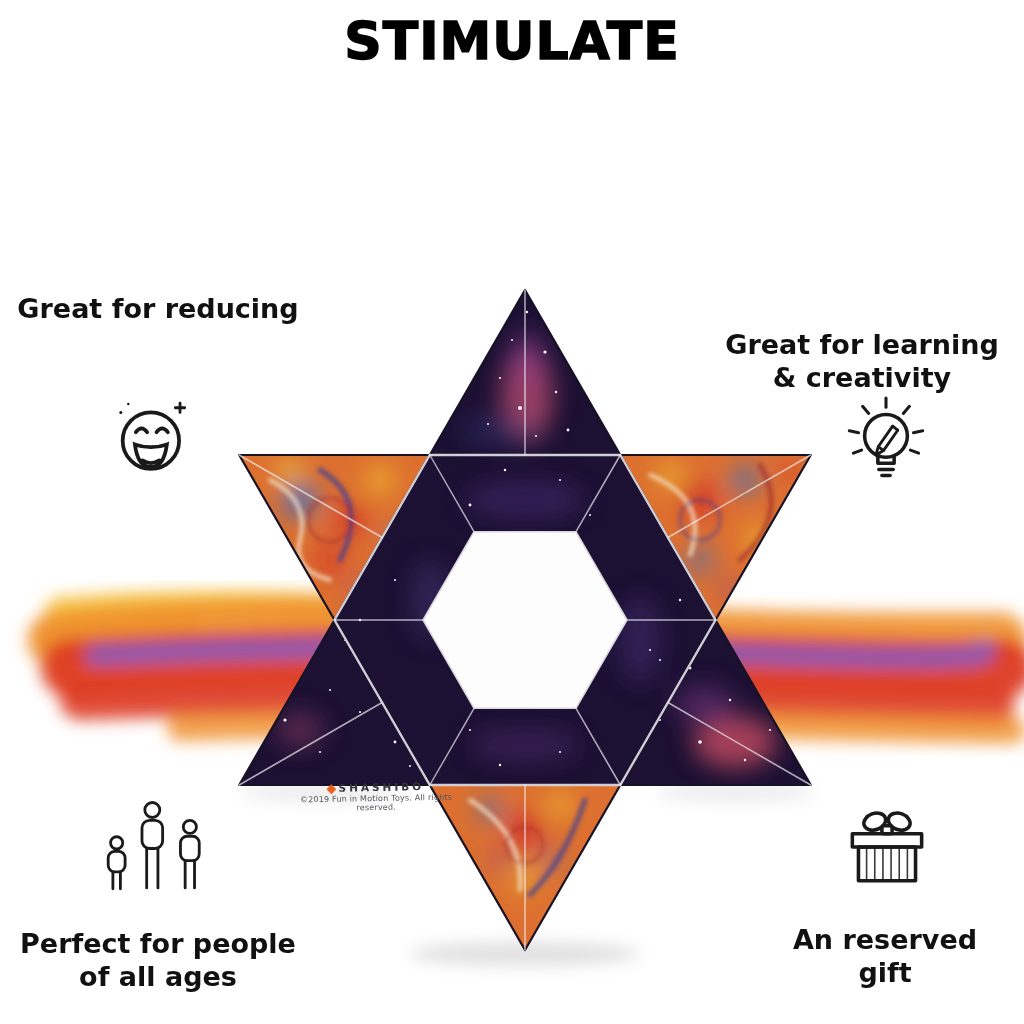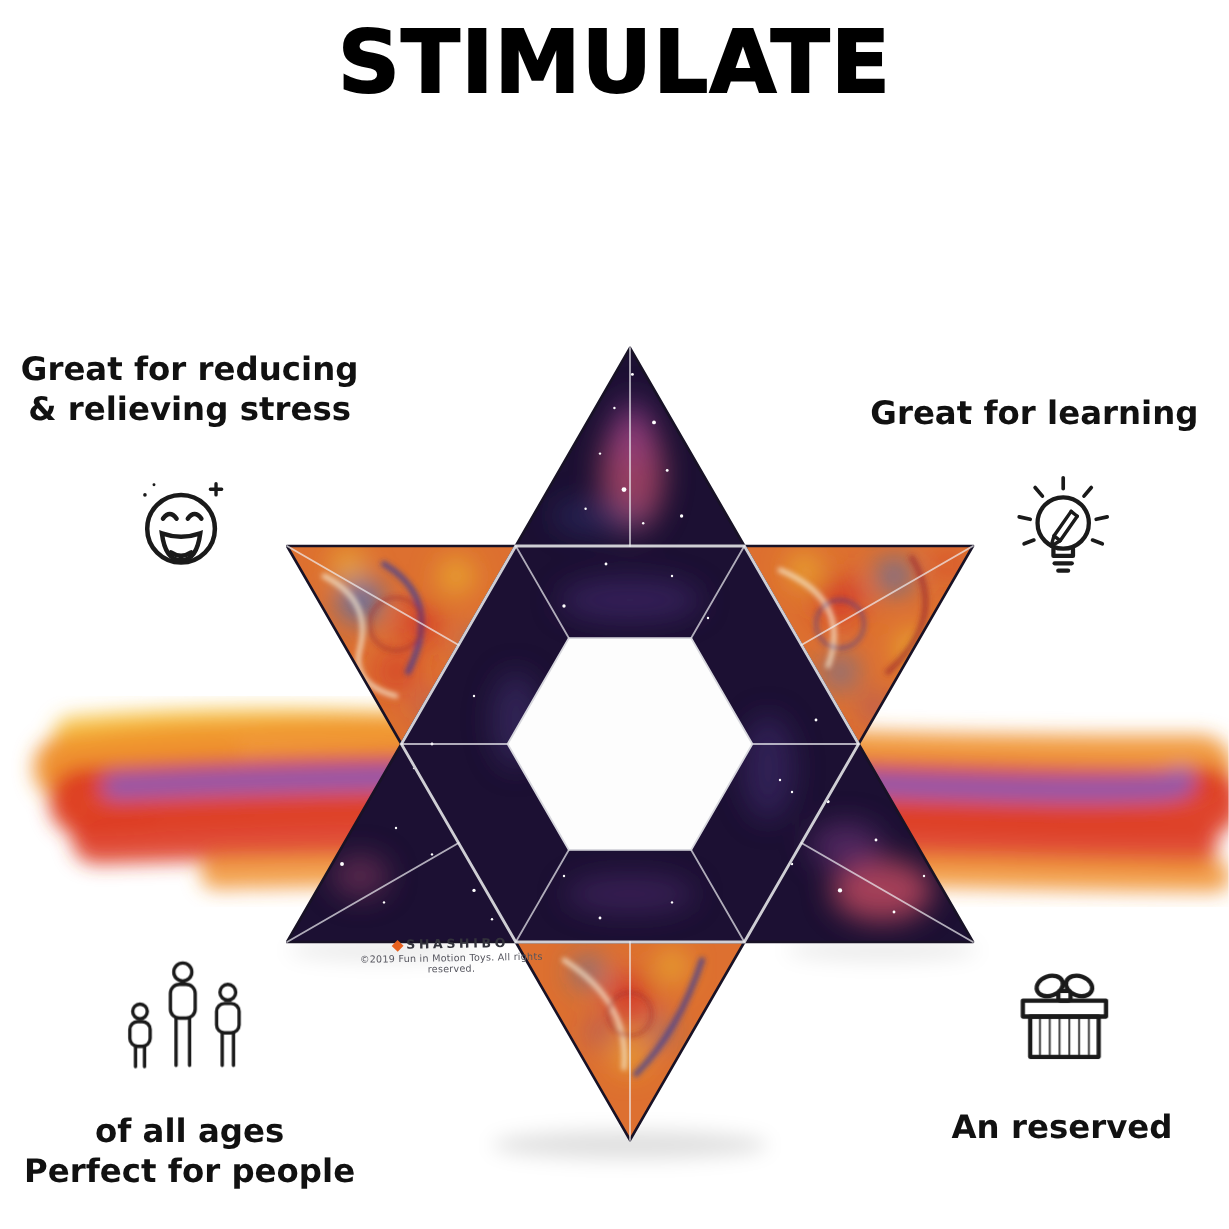--- a/index.html
+++ b/index.html
@@ -1,20 +1,20 @@
 <!DOCTYPE html>
 <html><head>
 <meta charset="utf-8">
 <style>
   html,body{margin:0;padding:0;background:#ffffff;}
   .stage{position:relative;width:1024px;height:1024px;background:#ffffff;overflow:hidden;
          font-family:"DejaVu Sans","Liberation Sans",sans-serif;}
   .artwork{position:absolute;left:0;top:0;width:1024px;height:1024px;z-index:1;}
   .title{position:absolute;top:12px;left:0;width:100%;text-align:center;z-index:2;
-         font-weight:bold;color:#000;font-size:72px;line-height:1.12;letter-spacing:1px;
+         font-weight:bold;color:#000;font-size:52px;line-height:1.12;letter-spacing:1px;
          -webkit-text-stroke:1.5px #000;}
   .title .tl{display:block;}
   .feature{position:absolute;z-index:2;text-align:center;font-weight:bold;font-size:27px;
            line-height:1.22;color:#111;}
   .feature .fl{display:block;text-align:center;}
   .f-stress{left:8px;top:293px;width:300px;}
   .f-learning{left:712px;top:293px;width:300px;margin-top:36px;}
   .f-ages{left:8px;top:928px;width:300px;}
   .f-gift{left:772px;top:924px;width:226px;}
   .icon{position:absolute;z-index:2;}
@@ -197,31 +197,32 @@
 
     <path d="M627 620 L576 531.7 L474 531.7 L423 620 L474 708.3 L576 708.3 Z" fill="#fdfdfd" stroke="#d8d8de" stroke-width="1.5"></path>
   </svg>
 
   <div class="title">
     <span class="tl">STIMULATE</span>
   </div>
 
   <div class="feature f-stress">
     <span class="fl">Great for reducing</span>
-    <span class="fl">&amp; relieving stress</span>
   </div>
   <div class="feature f-learning">
     <span class="fl">Great for learning</span>
+    <span class="fl">&amp; creativity</span>
   </div>
   <div class="feature f-ages">
+    <span class="fl">Perfect for people</span>
     <span class="fl">of all ages</span>
-    <span class="fl">Perfect for people</span>
   </div>
   <div class="feature f-gift">
     <span class="fl">An reserved</span>
+    <span class="fl">gift</span>
   </div>
 
   <div class="icon i-smile">
     <svg viewBox="0 0 100 100" fill="none" stroke="#1a1a1a" stroke-width="4" stroke-linecap="round">
       <circle cx="52" cy="56" r="30"></circle>
       <path d="M36 47 q6 -8 12 0"></path>
       <path d="M58 47 q6 -8 12 0"></path>
       <path d="M35 60 Q52 66 69 60 Q66 84 52 84 Q38 84 35 60 Z"></path>
       <path d="M43 77 Q52 83 61 77"></path>
       <g stroke-width="3">

